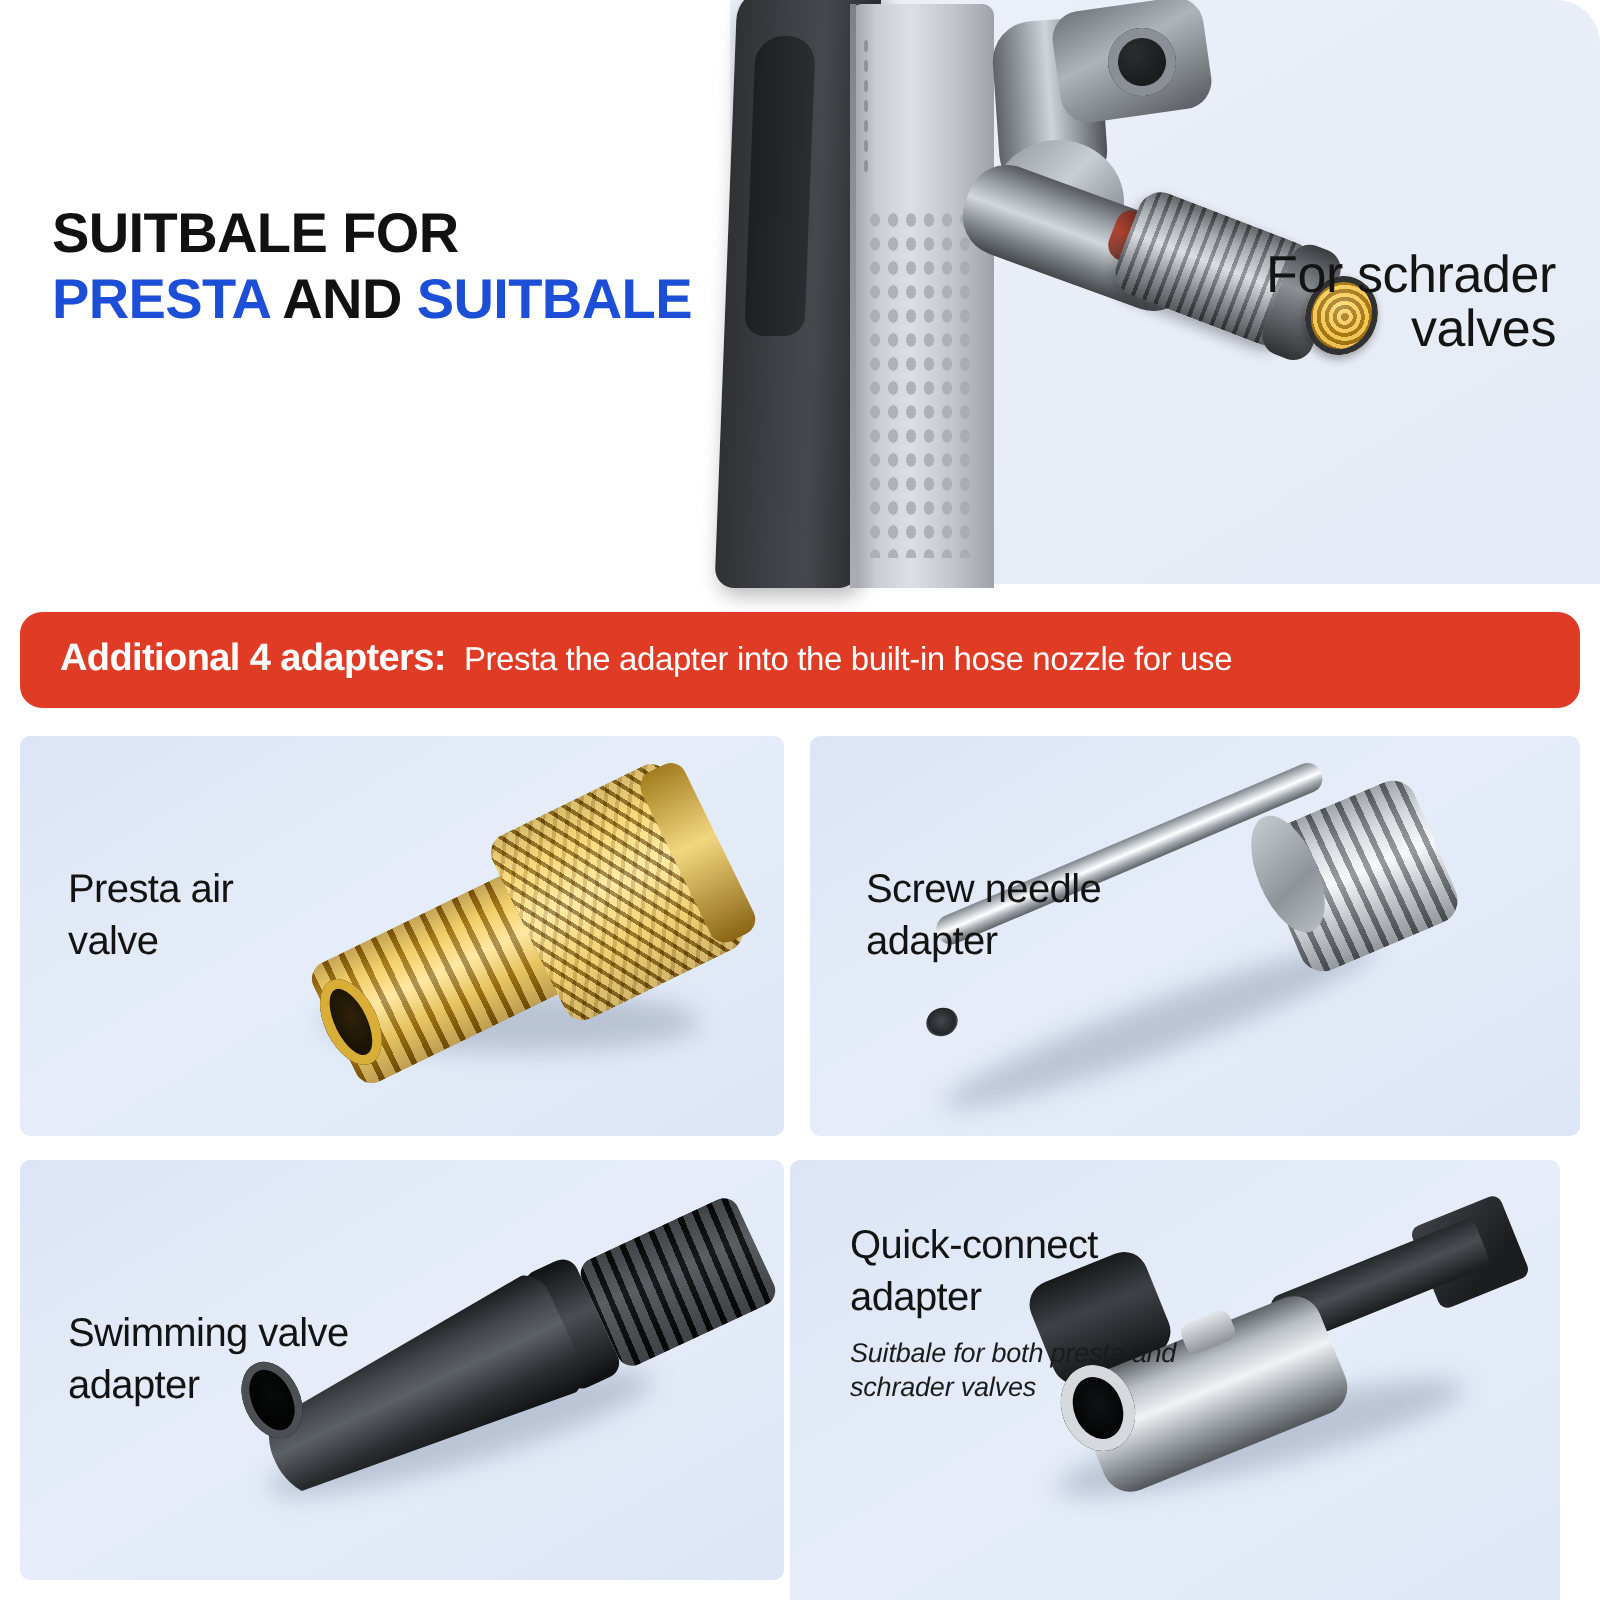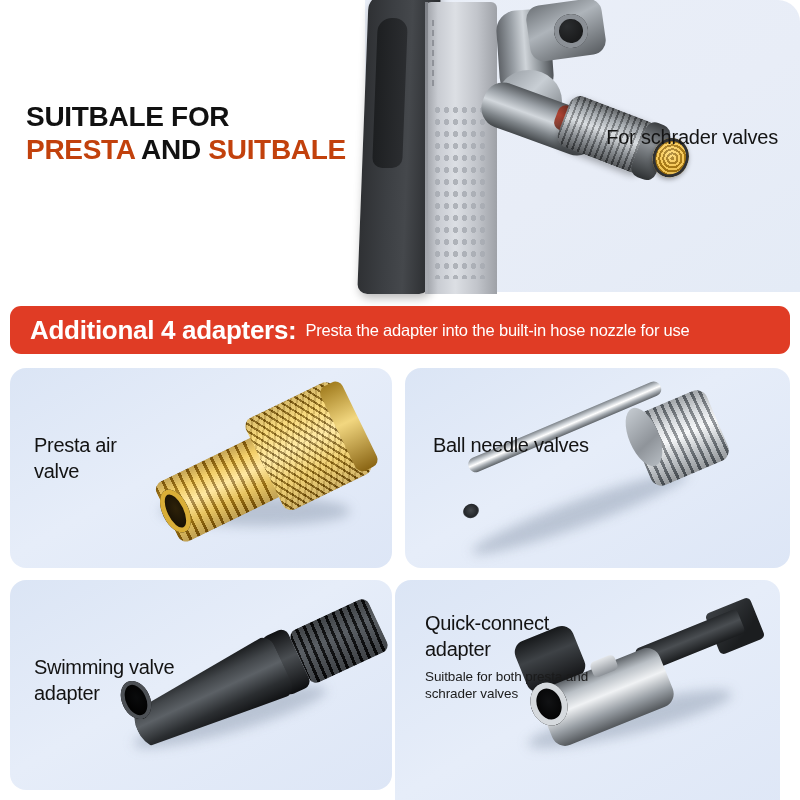--- a/index.html
+++ b/index.html
@@ -16,24 +16,24 @@
   .hero-panel{
     position:absolute;left:365px;top:0;width:435px;height:292px;
     background:linear-gradient(150deg,#eaeff8 0%,#e8edf7 55%,#e4ebf6 100%);
     border-radius:0 22px 0 0;
   }
   .headline{
     position:absolute;left:26px;top:100px;width:340px;
     font-weight:bold;font-size:28px;line-height:33px;
     letter-spacing:-0.3px;color:#111111;
   }
-  .headline .red{color:#c2410c;}
+  .headline .red{color:#1d4ed8;}
   .hero-caption{
     position:absolute;left:600px;top:124px;width:178px;
-    text-align:right;font-size:20px;line-height:27px;color:#141414;
+    text-align:right;font-size:26px;line-height:27px;color:#141414;
     letter-spacing:-0.2px;
   }
 
   
   .inflator{position:absolute;left:355px;top:-6px;width:180px;height:300px;}
   .infl-body{
     position:absolute;left:8px;top:0;width:72px;height:300px;
     background:linear-gradient(90deg,#2f3134 0%,#3c3f43 35%,#45484c 62%,#2a2c2f 100%);
     border-radius:16px 4px 10px 10px;
     transform:skewX(-2.2deg);
@@ -119,47 +119,47 @@
     box-shadow:inset 0 0 0 3px #2f3134,0 2px 5px rgba(0,0,0,.35);
   }
 
   
   .banner{
     position:absolute;left:10px;top:306px;width:780px;height:48px;
     background:#e03c25;border-radius:11px;
     display:flex;align-items:center;padding-left:20px;box-sizing:border-box;
     color:#ffffff;
   }
-  .banner-strong{font-size:26px;font-weight:bold;letter-spacing:-0.3px;}
+  .banner-strong{font-size:19px;font-weight:bold;letter-spacing:-0.3px;}
   .banner-text{font-size:16.5px;margin-left:9px;letter-spacing:-0.2px;}
 
   
   .grid{position:absolute;left:10px;top:368px;width:780px;height:422px;}
   .card{
-    position:absolute;border-radius:16px;overflow:hidden;
+    position:absolute;border-radius:5px;overflow:hidden;
     background:linear-gradient(150deg,#dbe5f5 0%,#e6edf9 45%,#dde6f6 100%);
   }
   .c-tl{left:0;top:0;width:382px;height:200px;}
   .c-tr{left:395px;top:0;width:385px;height:200px;}
   .c-bl{left:0;top:212px;width:382px;height:210px;}
   .c-br{left:385px;top:212px;width:385px;height:264px;}
 
   .card-label{
     position:absolute;font-size:20px;line-height:26px;color:#131313;
     letter-spacing:-0.3px;z-index:4;
   }
   .card-sub{
     position:absolute;font-size:13.5px;line-height:17px;color:#1b1b1b;
     letter-spacing:-0.1px;z-index:4;
   }
   .lab-tl{left:24px;top:64px;width:130px;}
   .lab-tr{left:28px;top:64px;width:160px;}
   .lab-bl{left:24px;top:74px;width:175px;}
   .lab-br{left:30px;top:30px;width:180px;}
-  .sub-br{left:30px;top:88px;width:180px;}
+  .sub-br{left:30px;top:88px;width:180px;font-style:italic;}
 
   .shadow-blob{
     position:absolute;background:rgba(90,105,130,.30);
     filter:blur(6px);border-radius:50%;z-index:1;
   }
 
   
   .presta{position:absolute;left:150px;top:32px;width:215px;height:150px;transform:rotate(-26deg);z-index:3;}
   .presta-thread{
     position:absolute;left:0;top:34px;width:118px;height:66px;border-radius:9px;
@@ -325,21 +325,21 @@
     </div>
 
     <div class="card c-tr">
       <div class="shadow-blob" style="left:60px;top:132px;width:230px;height:26px;transform:rotate(-20deg);"></div>
       <div class="needle">
         <div class="needle-shaft"></div>
         <div class="needle-tip"></div>
         <div class="needle-head"></div>
         <div class="needle-face"></div>
       </div>
-      <div class="card-label lab-tr">Ball needle valves</div>
+      <div class="card-label lab-tr">Screw needle adapter</div>
     </div>
 
     <div class="card c-bl">
       <div class="shadow-blob" style="left:120px;top:122px;width:200px;height:30px;transform:rotate(-16deg);"></div>
       <div class="swim">
         <div class="swim-thread"></div>
         <div class="swim-collar"></div>
         <div class="swim-cone"></div>
         <div class="swim-mouth"></div>
       </div>

